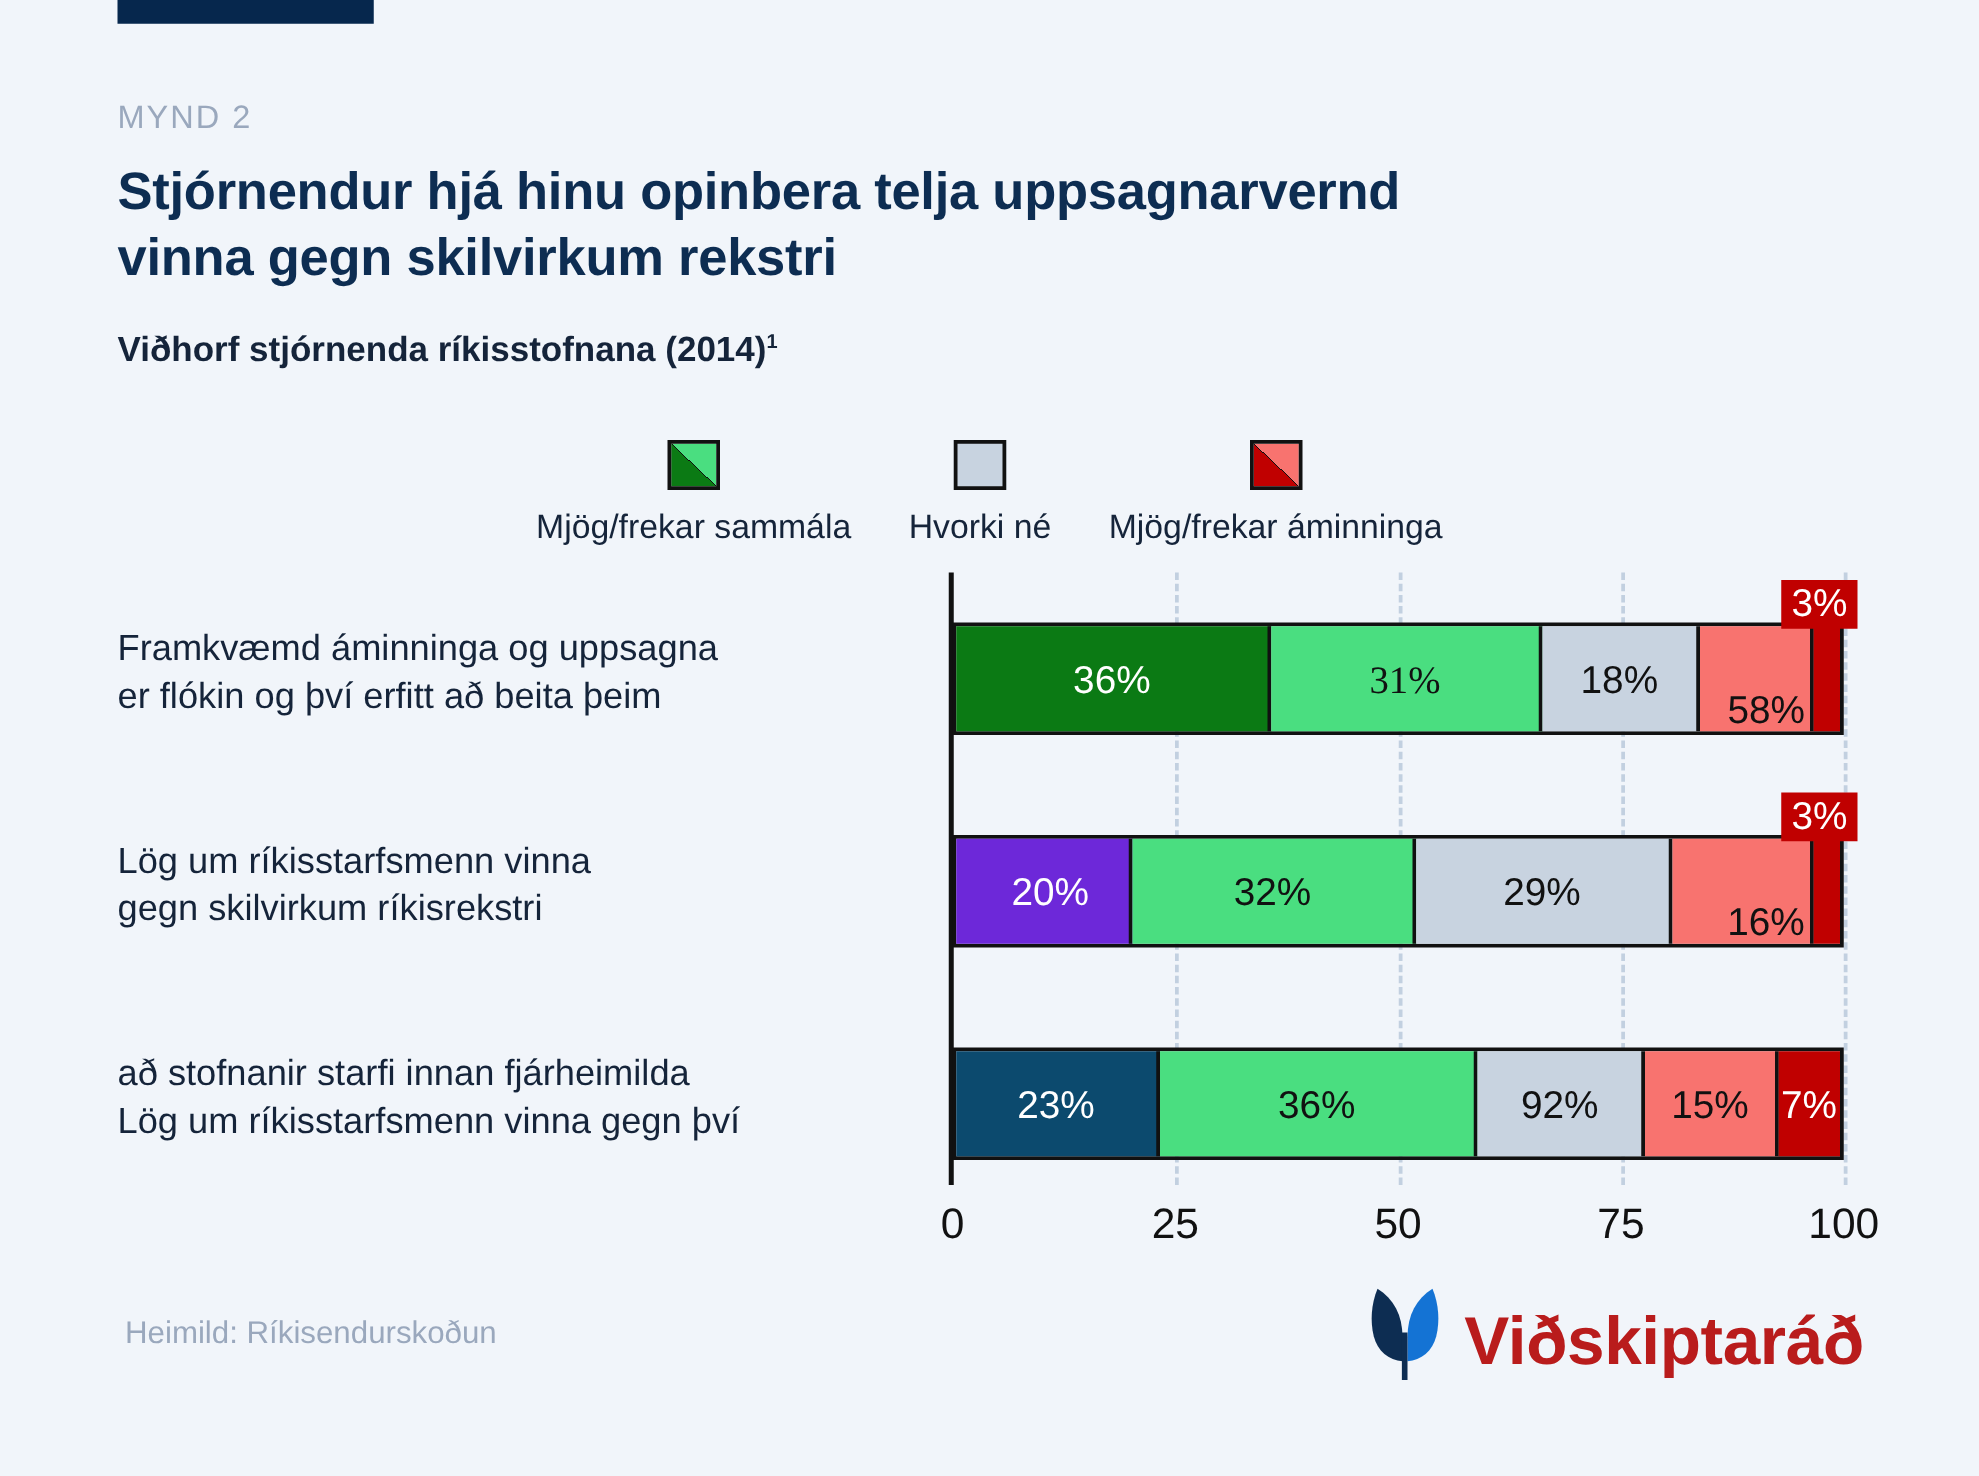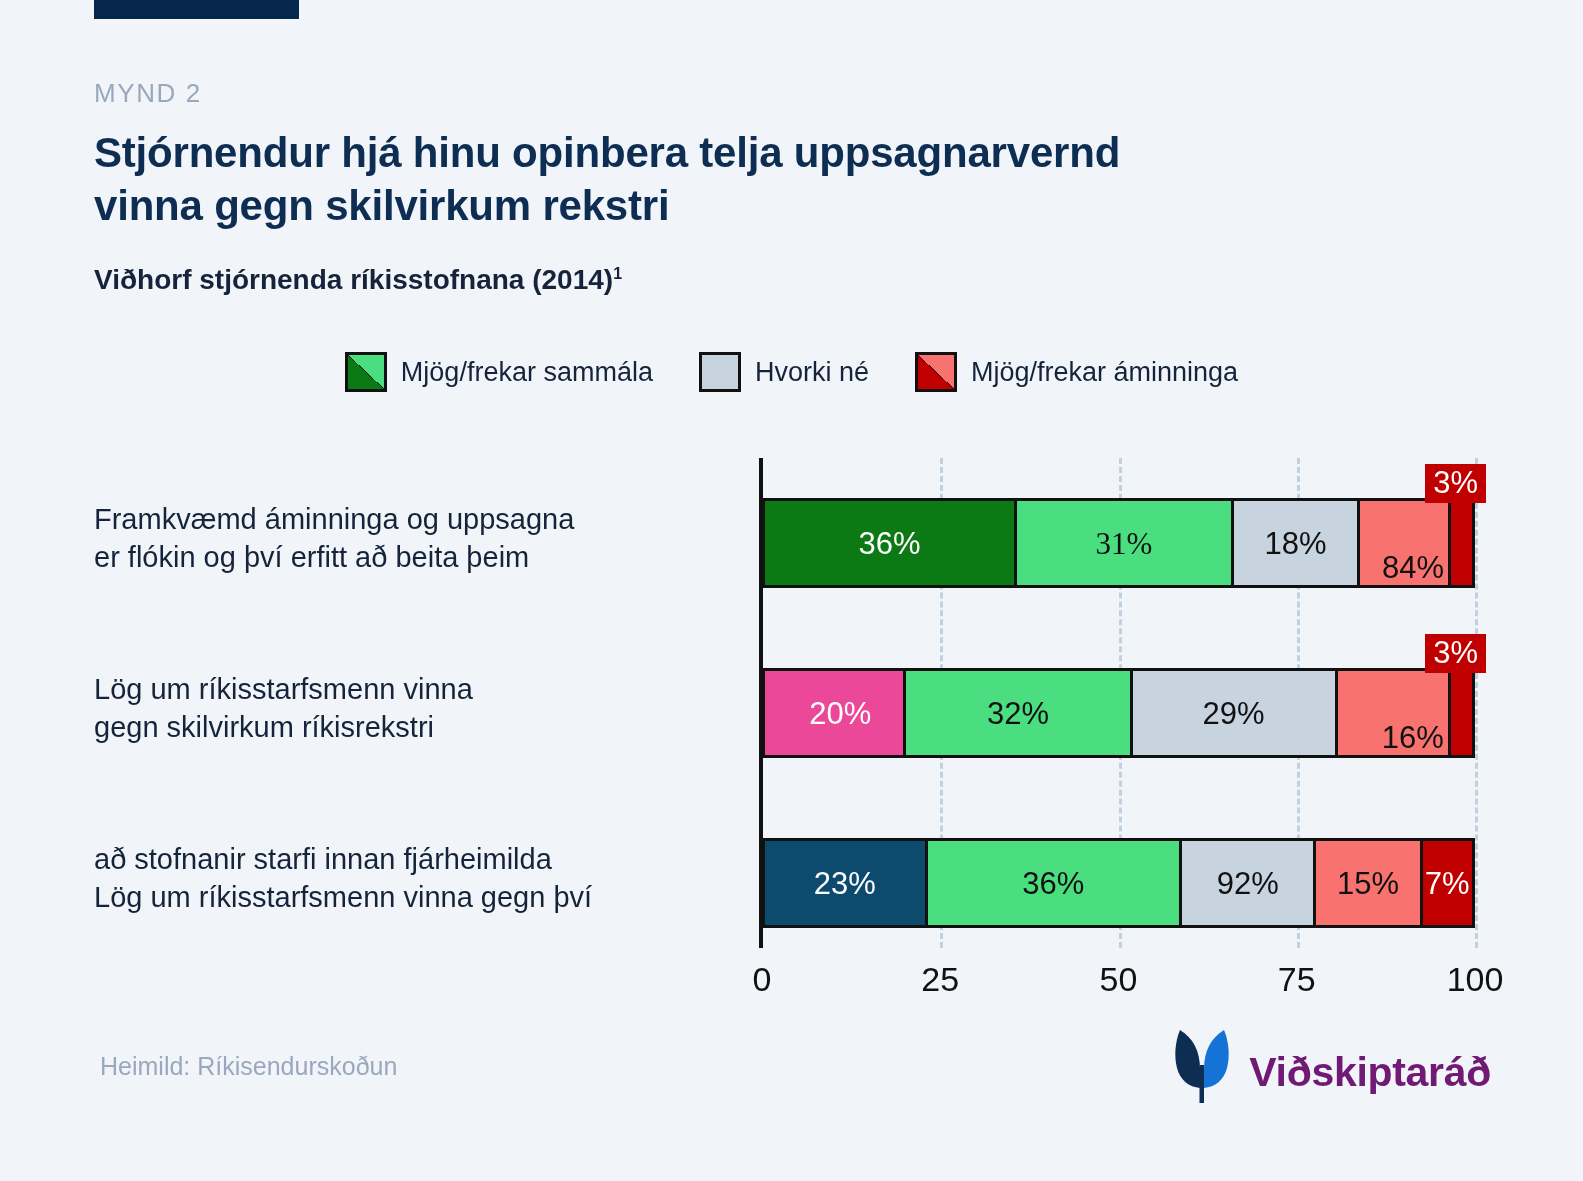--- a/index.html
+++ b/index.html
@@ -67,20 +67,21 @@
     width: 1583px;
     display: flex;
     justify-content: center;
     align-items: center;
     gap: 46px;
   }
   .legend-item {
     display: flex;
     align-items: center;
     gap: 14px;
+    flex-direction: column;
   }
   .swatch {
     width: 42px;
     height: 40px;
     border: 3px solid #111111;
     box-sizing: border-box;
     position: relative;
     overflow: hidden;
   }
   .swatch-green {
@@ -218,23 +219,23 @@
     top: 1025px;
     display: flex;
     align-items: center;
     gap: 14px;
   }
   .logo-mark {
     width: 66px;
     height: 78px;
   }
   .logo-text {
-    font-size: 41px;
+    font-size: 54px;
     font-weight: bold;
-    color: #701a75;
+    color: #b91c1c;
     letter-spacing: -0.3px;
     margin-top: 17px;
   }
 </style>
 </head>
 <body>
 
 <div class="accent-bar"></div>
 
 <div class="header">
@@ -289,30 +290,30 @@
           <div class="seg" style="width: 36%; background: rgb(11, 122, 20);">
             <span class="seg-label" style="color: rgb(255, 255, 255);">36%</span>
           </div>
           <div class="seg" style="width: 31%; background: rgb(74, 222, 128);">
             <span class="seg-label" style="color: rgb(17, 17, 17); font-family: Liberation Serif, serif;">31%</span>
           </div>
           <div class="seg" style="width: 18%; background: rgb(200, 211, 224);">
             <span class="seg-label" style="color: rgb(17, 17, 17);">18%</span>
           </div>
           <div class="seg lowered" style="width: 13%; background: rgb(248, 115, 111);">
-            <span class="seg-label" style="color: rgb(17, 17, 17);">84%</span>
+            <span class="seg-label" style="color: rgb(17, 17, 17);">58%</span>
           </div>
           <div class="seg callout" style="width: 3%; background: rgb(192, 0, 0);">
             <span class="seg-label" style="color: rgb(255, 255, 255);">3%</span>
           </div>
         </div>
       </div>
       <div class="row" style="top: 210px;">
         <div class="bar">
-          <div class="seg" style="width: 20%; background: #ec4899; padding-left: 12px;">
+          <div class="seg" style="width: 20%; background: #6d28d9; padding-left: 12px;">
             <span class="seg-label" style="color: rgb(255, 255, 255);">20%</span>
           </div>
           <div class="seg" style="width: 32%; background: rgb(74, 222, 128);">
             <span class="seg-label" style="color: rgb(17, 17, 17);">32%</span>
           </div>
           <div class="seg" style="width: 29%; background: rgb(200, 211, 224);">
             <span class="seg-label" style="color: rgb(17, 17, 17);">29%</span>
           </div>
           <div class="seg lowered" style="width: 16%; background: rgb(248, 115, 111);">
             <span class="seg-label" style="color: rgb(17, 17, 17);">16%</span>

